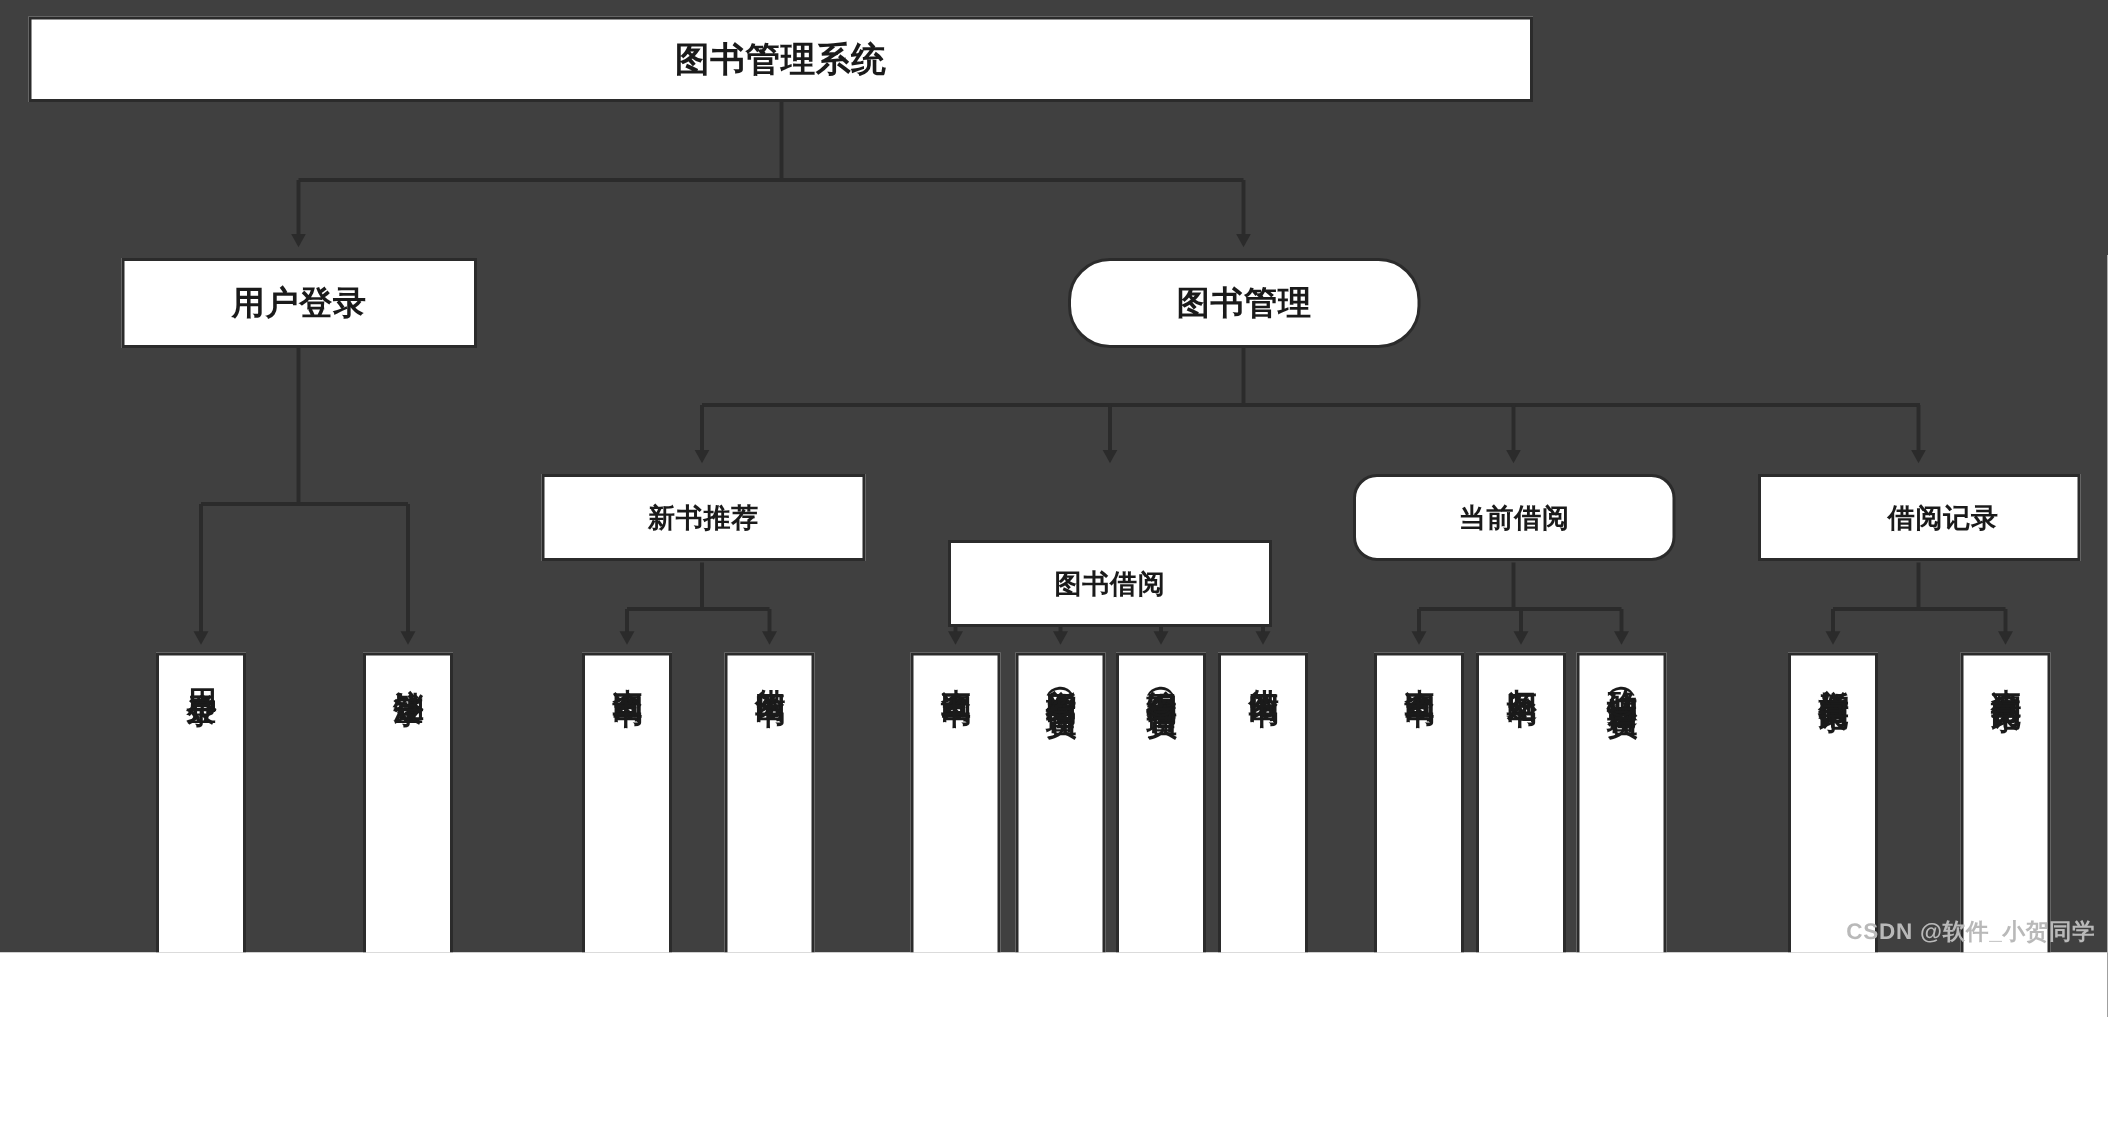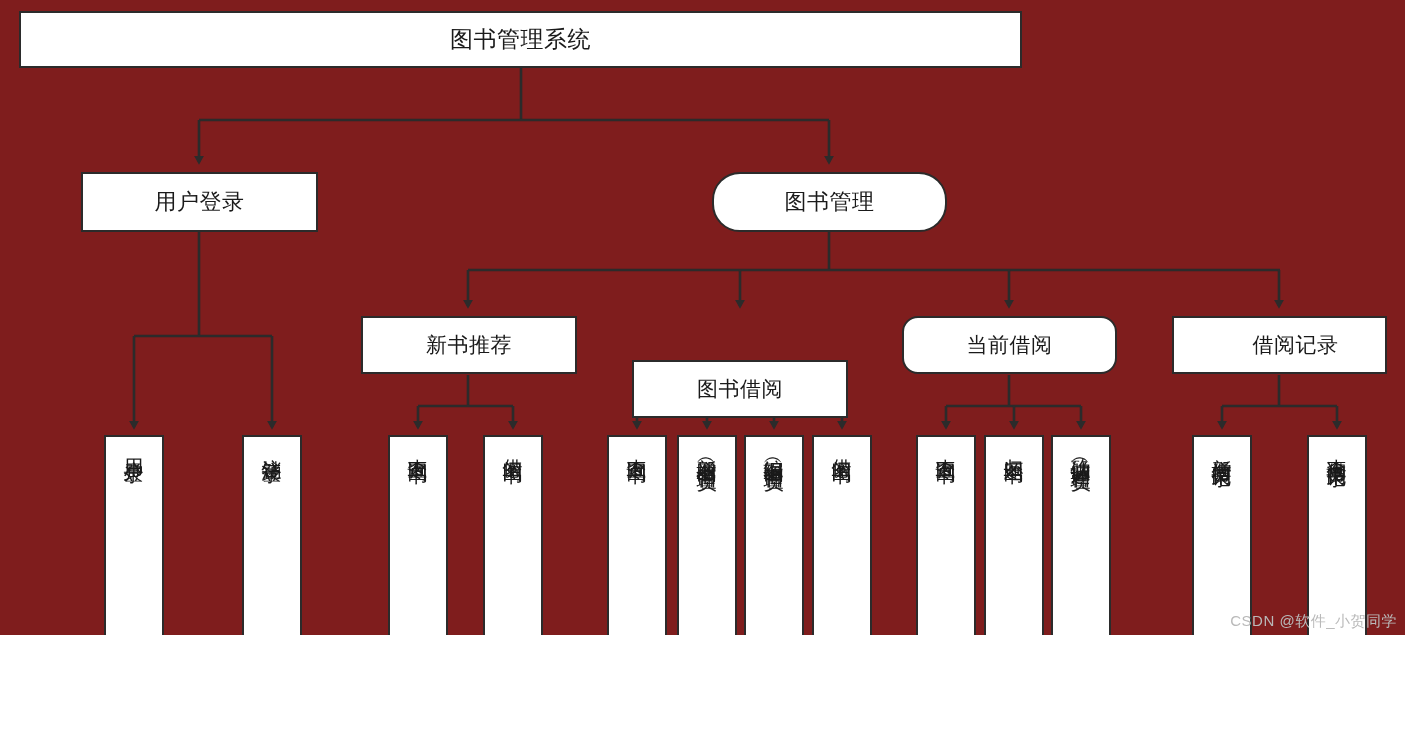--- a/index.html
+++ b/index.html
@@ -7,22 +7,23 @@
     padding: 0;
     background: #ffffff;
   }
   body {
     font-family: "Liberation Sans", "DejaVu Sans", sans-serif;
   }
   #canvas {
     position: relative;
     width: 1405px;
     height: 635px;
-    background: #7f1d1d;
+    background: #404040;
     overflow: hidden;
+    font-weight: bold;
   }
   .node {
     position: absolute;
     box-sizing: border-box;
     border: 2px solid #2b2b2b;
     background: #ffffff;
     display: flex;
     align-items: center;
     justify-content: center;
     color: #1a1a1a;
@@ -31,21 +32,21 @@
     letter-spacing: 0.5px;
     text-align: center;
   }
   .node.root {
     font-size: 23px;
   }
   .node.level1 {
     font-size: 22px;
   }
   .node.level2 {
-    font-size: 21px;
+    font-size: 18px;
   }
   .node.leaf {
     font-size: 20px;
     align-items: flex-start;
     justify-content: center;
     padding-top: 6px;
   }
   .vtext {
     writing-mode: vertical-rl;
     text-orientation: upright;

